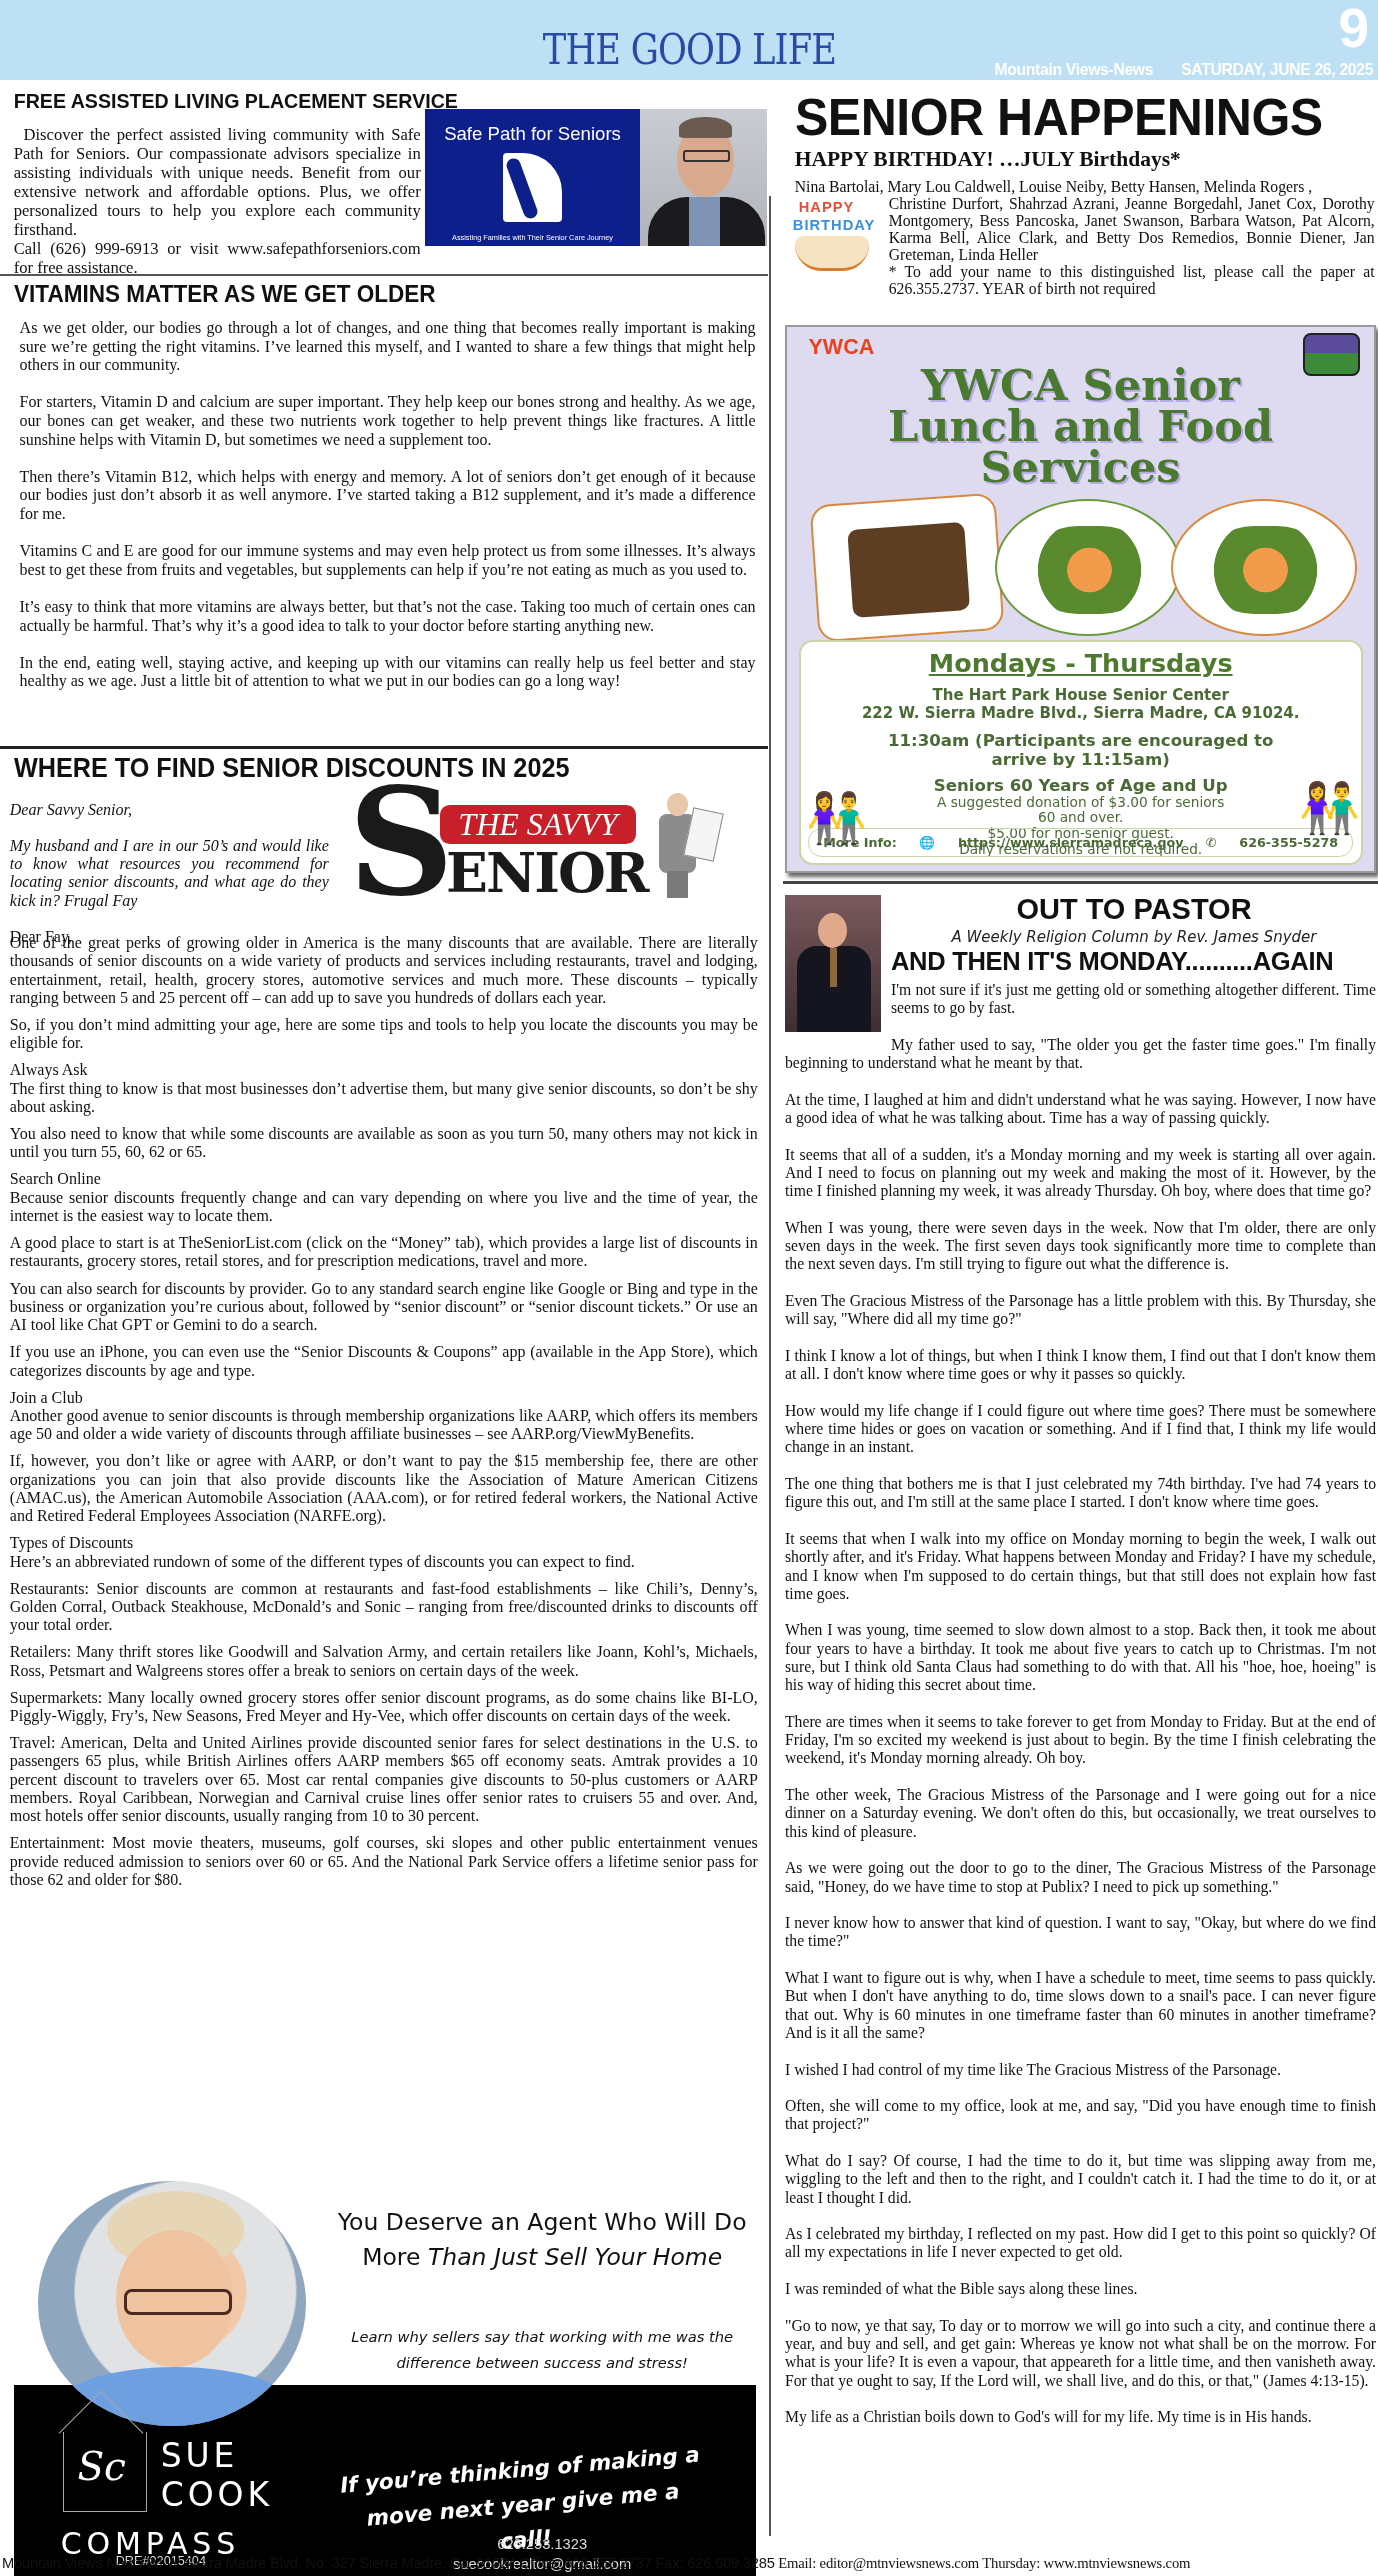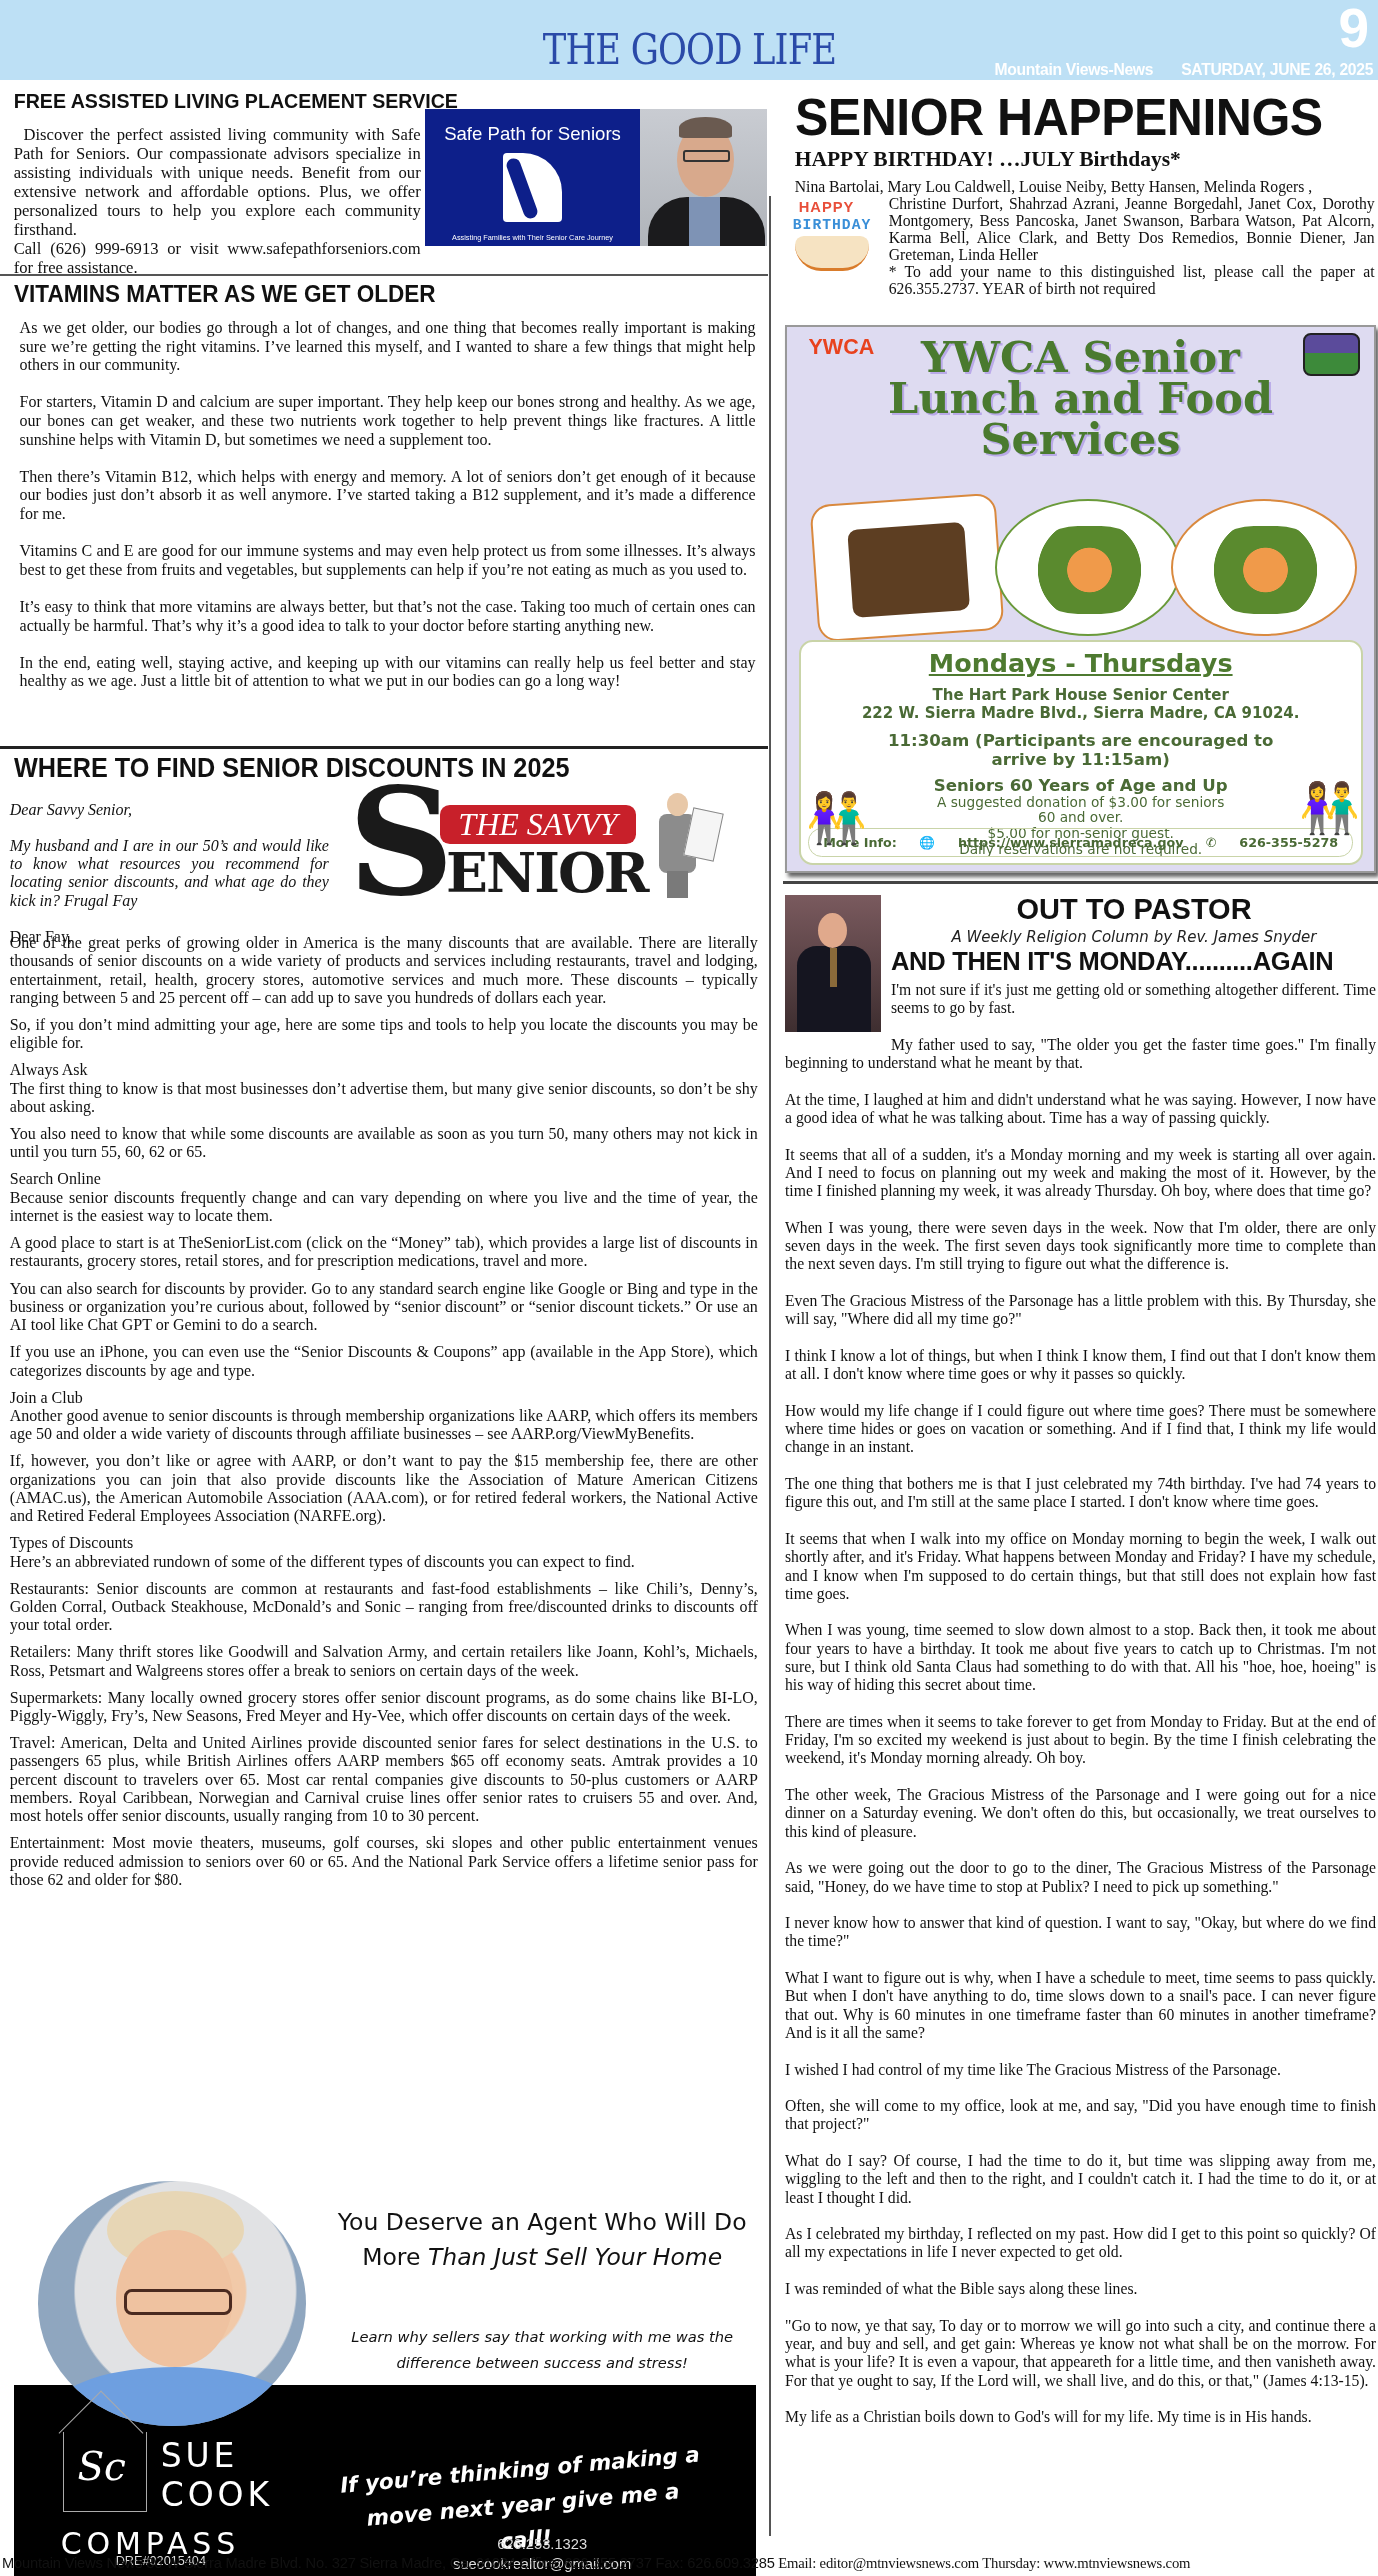--- a/index.html
+++ b/index.html
@@ -78,21 +78,21 @@
   .sue-ad .dre { position: absolute; left: 102px; top: 429px; font-family: "Liberation Sans", sans-serif; font-size: 12.7px; color: #ddd; transform: translateY(-27.4px); }
   .sue-ad .pitch { position: absolute; left: 323px; top: 300px; width: 372px; text-align: center; font-family: "DejaVu Sans", sans-serif; font-weight: bold; font-style: italic; font-size: 21.5px; line-height: 35px; color: #fff; transform: rotate(-5deg); }
   .sue-ad .contact { position: absolute; left: 323px; top: 403px; width: 411px; text-align: center; font-family: "Liberation Sans", sans-serif; font-size: 14.7px; line-height: 19.6px; color: #ddd; transform: translateY(-19.6px); }
 
   
   .sh-head { position: absolute; left: 11.7px; top: 7.8px; font-size: 51px; letter-spacing: -0.5px; transform: scaleX(0.98); transform-origin: 0 0; }
   .bday-head { position: absolute; left: 11.7px; top: 67px; font-family: "Liberation Serif", serif; font-weight: bold; font-size: 21.5px; }
   .bday-cake { position: absolute; left: 9.8px; top: 117px; width: 78px; height: 78px; }
   .bday-cake .cake { position: absolute; left: 2px; top: 39px; width: 74px; height: 35px; border-radius: 9.8px 9.8px 29px 29px; background: #f6e3c2; border-bottom: 3.9px solid #d97c2b; }
   .bday-cake .word1 { position: absolute; left: 5.9px; top: 2px; font-family: "Liberation Sans", sans-serif; font-weight: bold; font-size: 14.7px; color: #e84f3a; letter-spacing: 1px; }
-  .bday-cake .word2 { position: absolute; left: 0; top: 19.6px; font-family: Liberation Mono, monospace; font-weight: bold; font-size: 14.7px; color: #3a8fd8; letter-spacing: 1px; }
+  .bday-cake .word2 { position: absolute; left: 0; top: 19.6px; font-family: Liberation Sans, sans-serif; font-weight: bold; font-size: 14.7px; color: #3a8fd8; letter-spacing: 1px; }
   .bday-names { position: absolute; left: 11.7px; top: 98px; width: 580px; font-size: 15.7px; line-height: 17px; text-align: justify; }
   .bday-names .indent { display: block; padding-left: 94px; }
 
   .ywca { position: absolute; left: 2px; top: 245px; width: 591px; height: 548px; background: #dedbf1; border: 2px solid #999; box-shadow: 2.9px 3.9px 3.9px #666; overflow: hidden; }
   .ywca .ywca-logo { position: absolute; left: 21.5px; top: 7.8px; font-family: "Liberation Sans", sans-serif; font-weight: bold; font-size: 21.5px; color: #e8421e; }
   .ywca .seal { position: absolute; right: 13.7px; top: 5.9px; width: 57px; height: 43px; border: 2.9px solid #222; border-radius: 7.8px; background: linear-gradient(#5b4b9b 0 45%, #3d8a3a 46%); }
   .ywca .title { position: absolute; left: 0; top: 9.8px; width: 100%; text-align: center; font-family: "DejaVu Serif", serif; font-weight: bold; font-size: 43px; line-height: 41px; color: #4a7a2f; text-shadow: 2px 2px 0 #b9a9e8; }
   .ywca .plates { position: absolute; left: 0; top: 172px; width: 100%; height: 137px; }
   .ywca .plate { position: absolute; width: 186px; height: 137px; background: #fff; border: 2.9px solid #d9893e; }
   .ywca .plate.p1 { left: 27.4px; border-radius: 19.6px; transform: rotate(-4deg); }
@@ -262,21 +262,21 @@
   </div>
   <div class="bday-cake">
     <div class="cake"></div>
     <div class="word1">HAPPY</div>
     <div class="word2">BIRTHDAY</div>
   </div>
 
   <div class="ywca">
     <div class="ywca-logo">YWCA</div>
     <div class="seal"></div>
-    <div class="title" style="padding:0 88px;">YWCA Senior Lunch and Food Services</div>
+    <div class="title" style="padding:0 88px;margin-top:28px;">YWCA Senior Lunch and Food Services</div>
     <div class="plates">
       <div class="plate p1">
           <div class="food"></div>
         </div>
       <div class="plate p2">
           <div class="food"></div>
         </div>
       <div class="plate p3">
           <div class="food"></div>
         </div>

